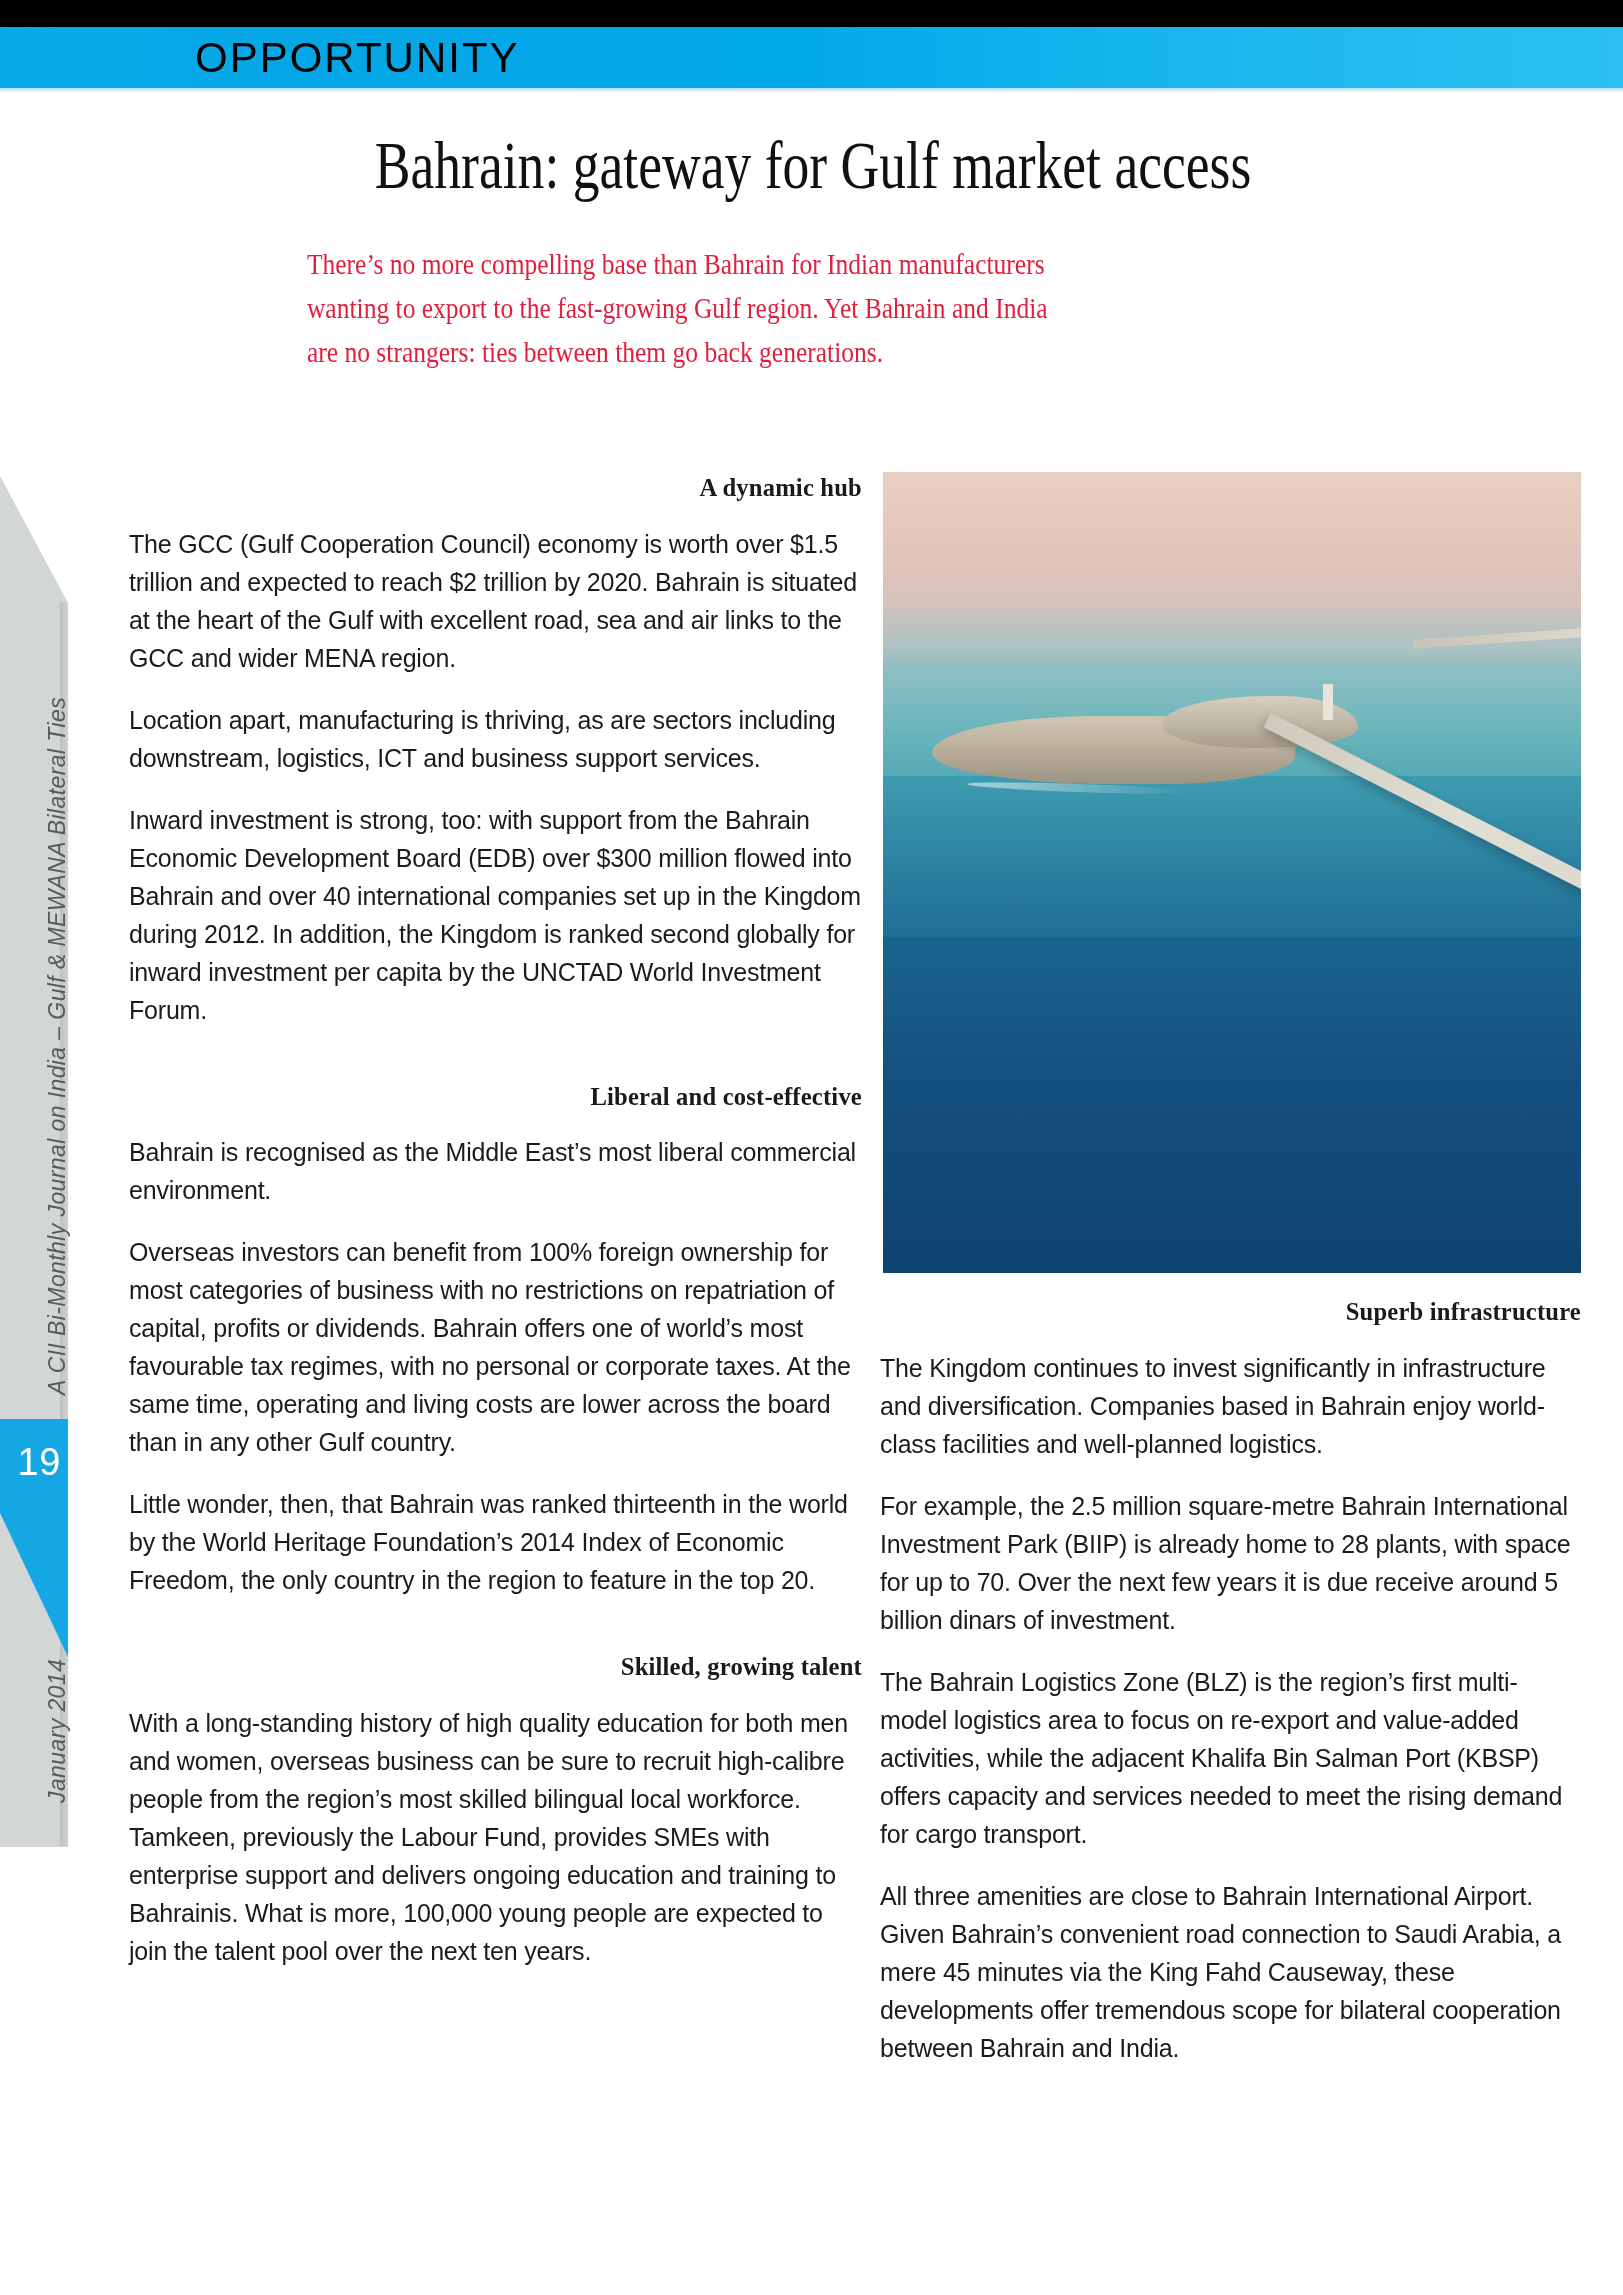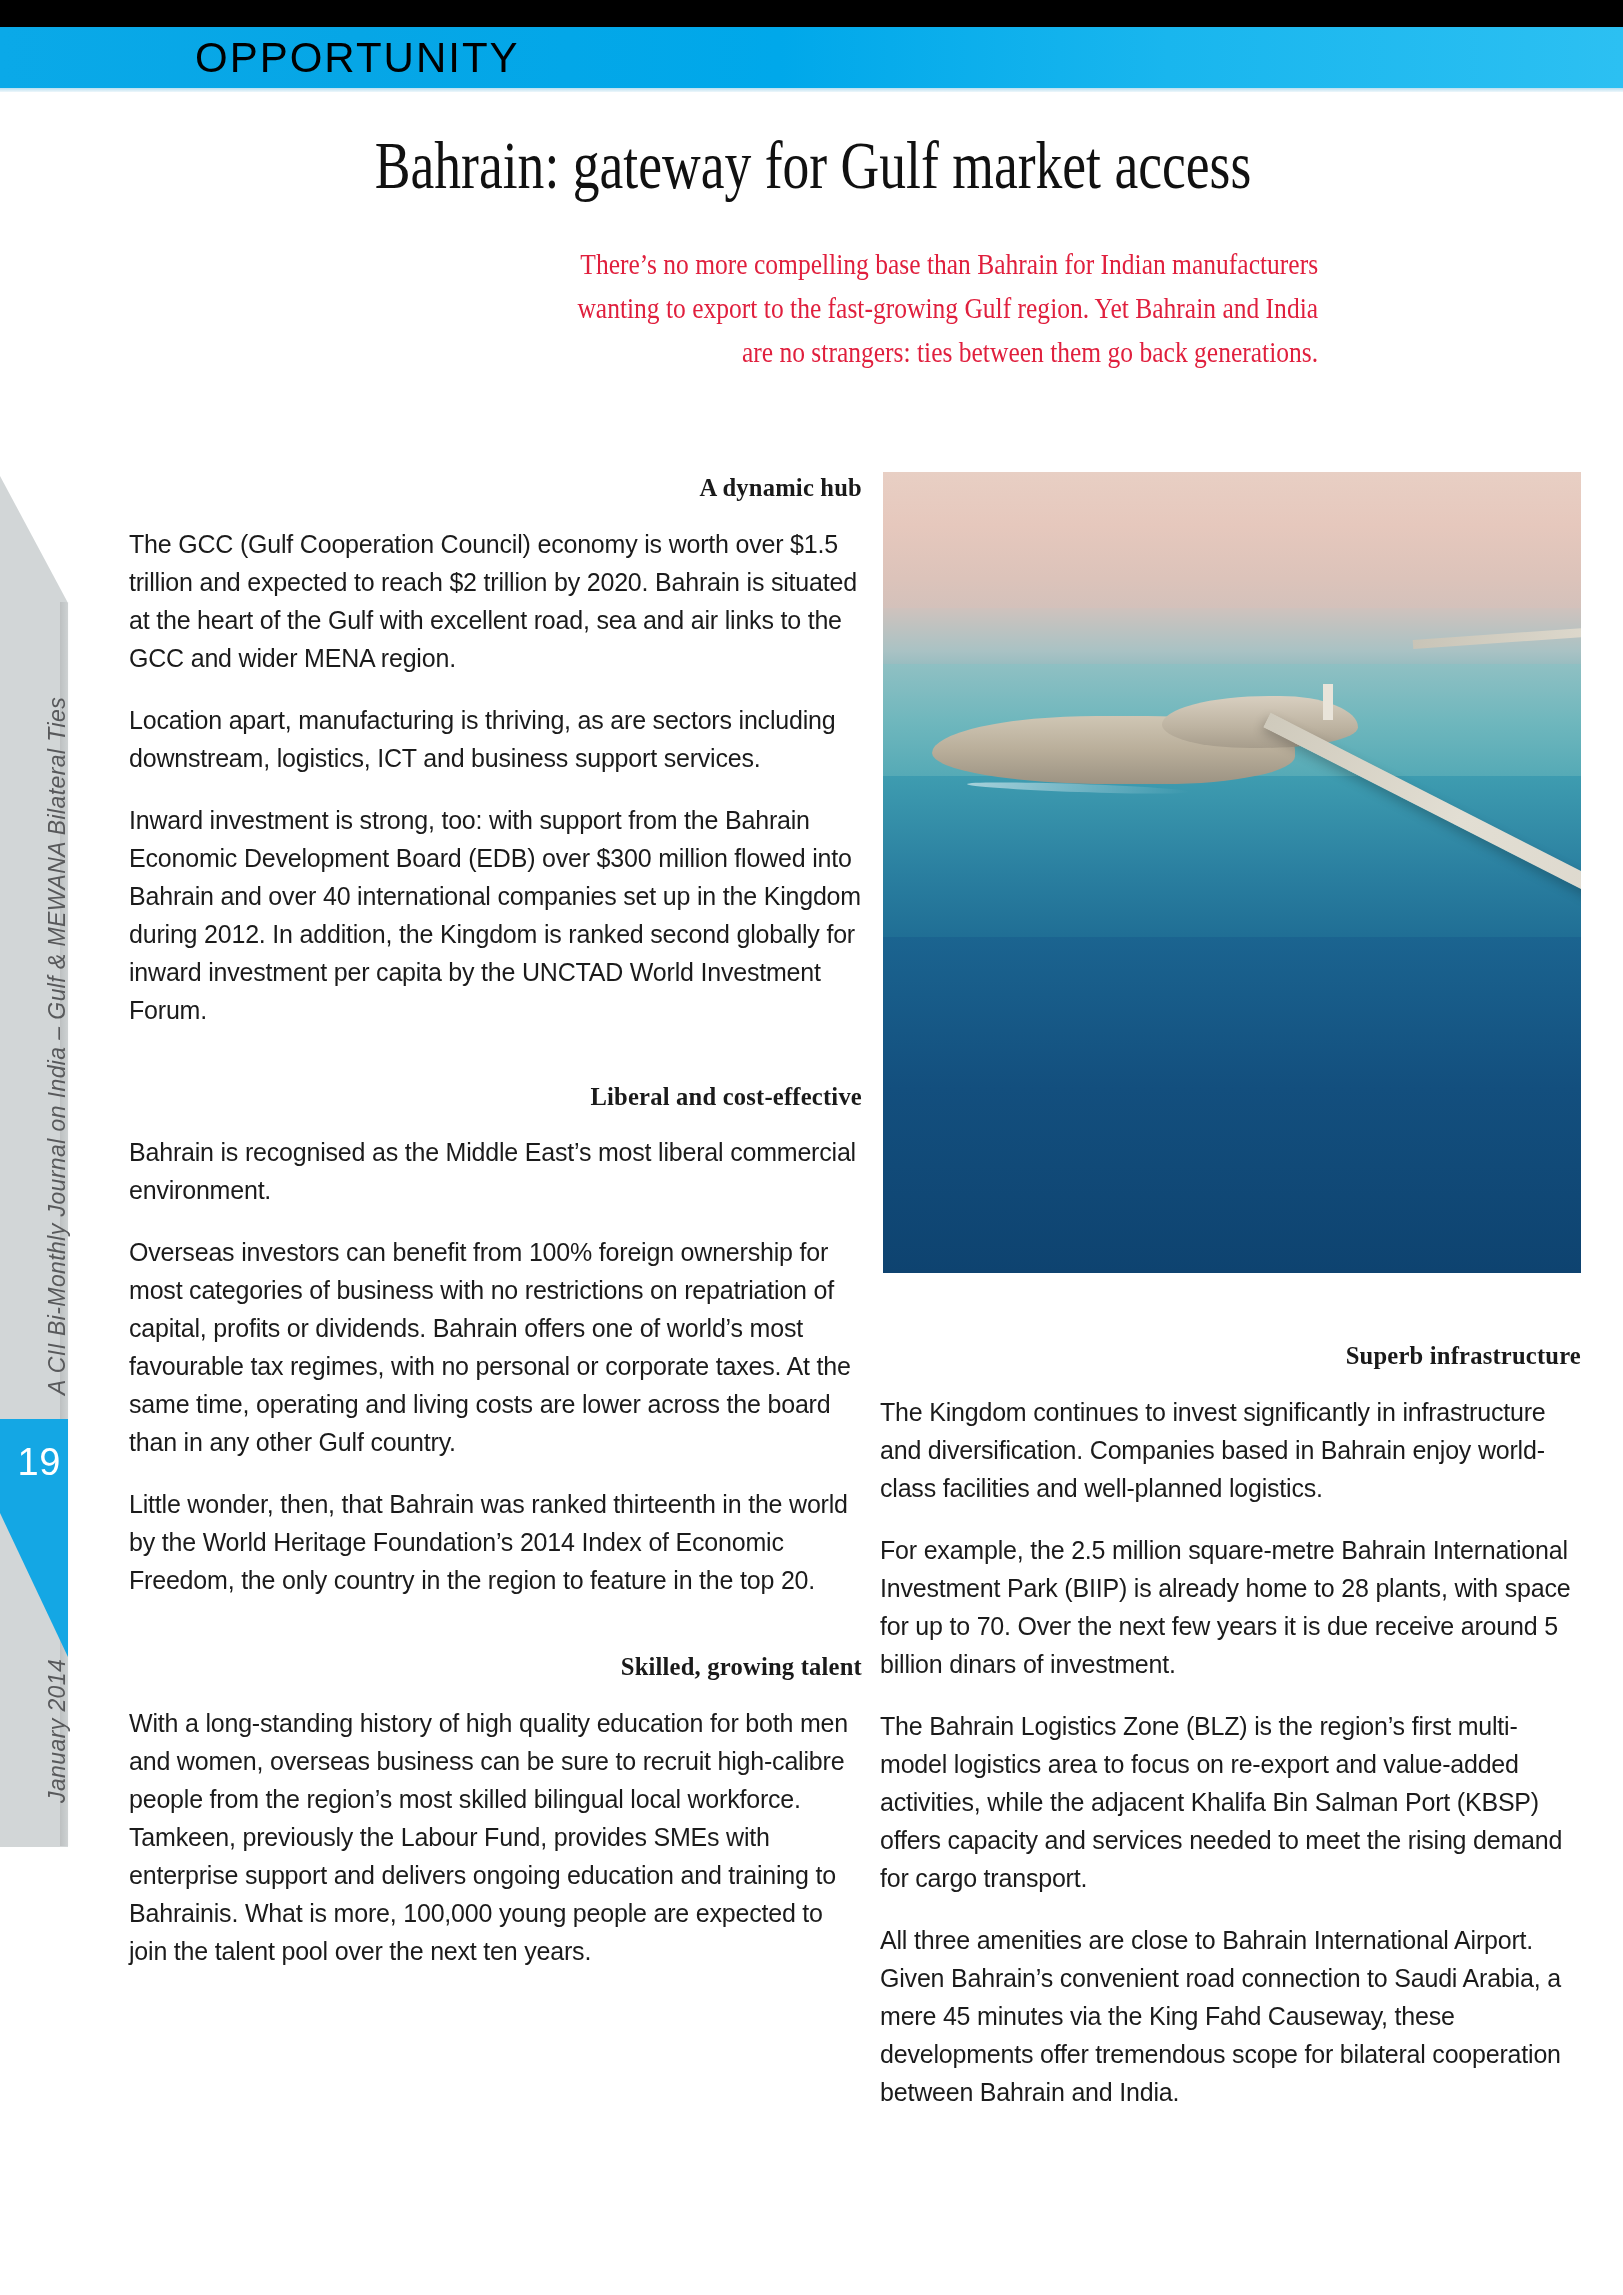--- a/index.html
+++ b/index.html
@@ -133,21 +133,21 @@
     transform-origin: center top;
     white-space: nowrap;
   }
 
   
   .standfirst {
     position: absolute;
     left: 238px;
     top: 242px;
     width: 1149px;
-    text-align: right;
+    text-align: left;
     font-family: "Liberation Serif", serif;
     font-size: 29px;
     line-height: 44px;
     color: #e01f3d;
   }
   .standfirst .sf-line {
     display: block;
     transform: scaleX(0.88);
     transform-origin: center;
     white-space: nowrap;
@@ -158,21 +158,21 @@
     position: absolute;
     font-family: "Liberation Sans", sans-serif;
   }
   .col-left {
     left: 129px;
     top: 472px;
     width: 733px;
   }
   .col-right-lower {
     left: 880px;
-    top: 1340px;
+    top: 1296px;
     width: 701px;
   }
 
   h3.sub {
     font-family: "Liberation Serif", serif;
     font-weight: bold;
     font-size: 24.6px;
     line-height: 32px;
     color: #1a1a1a;
     margin: 0 0 20.6px 0;

